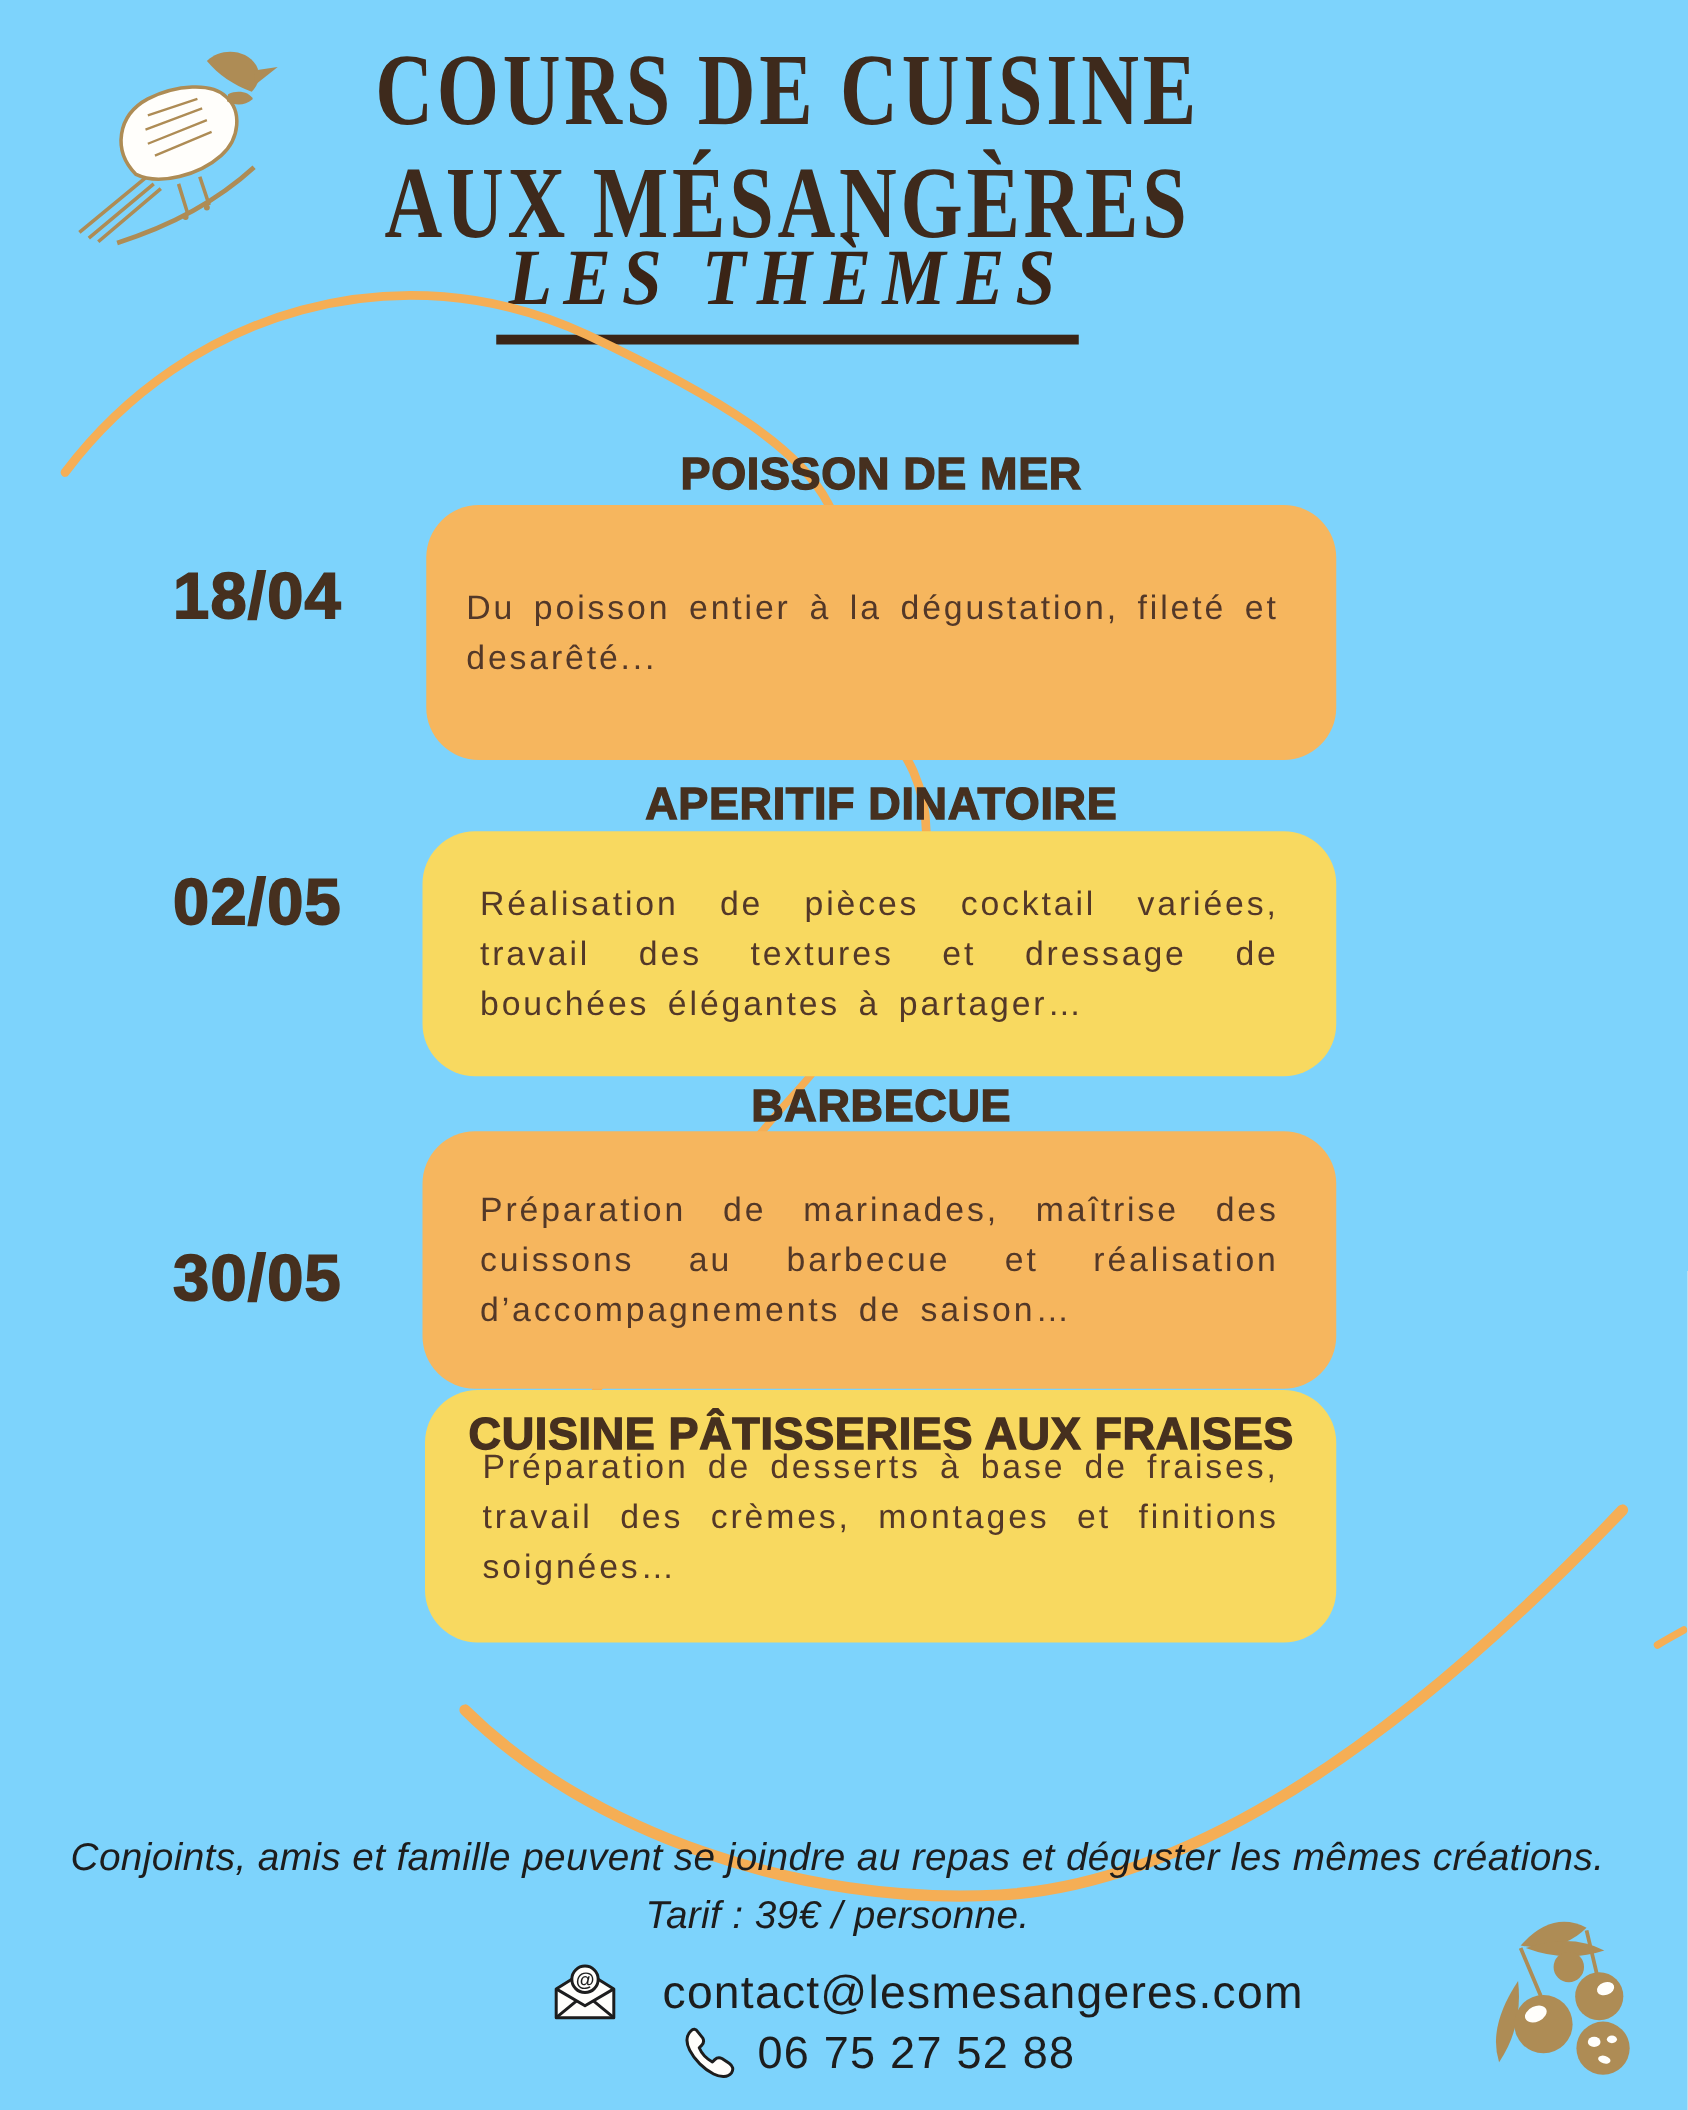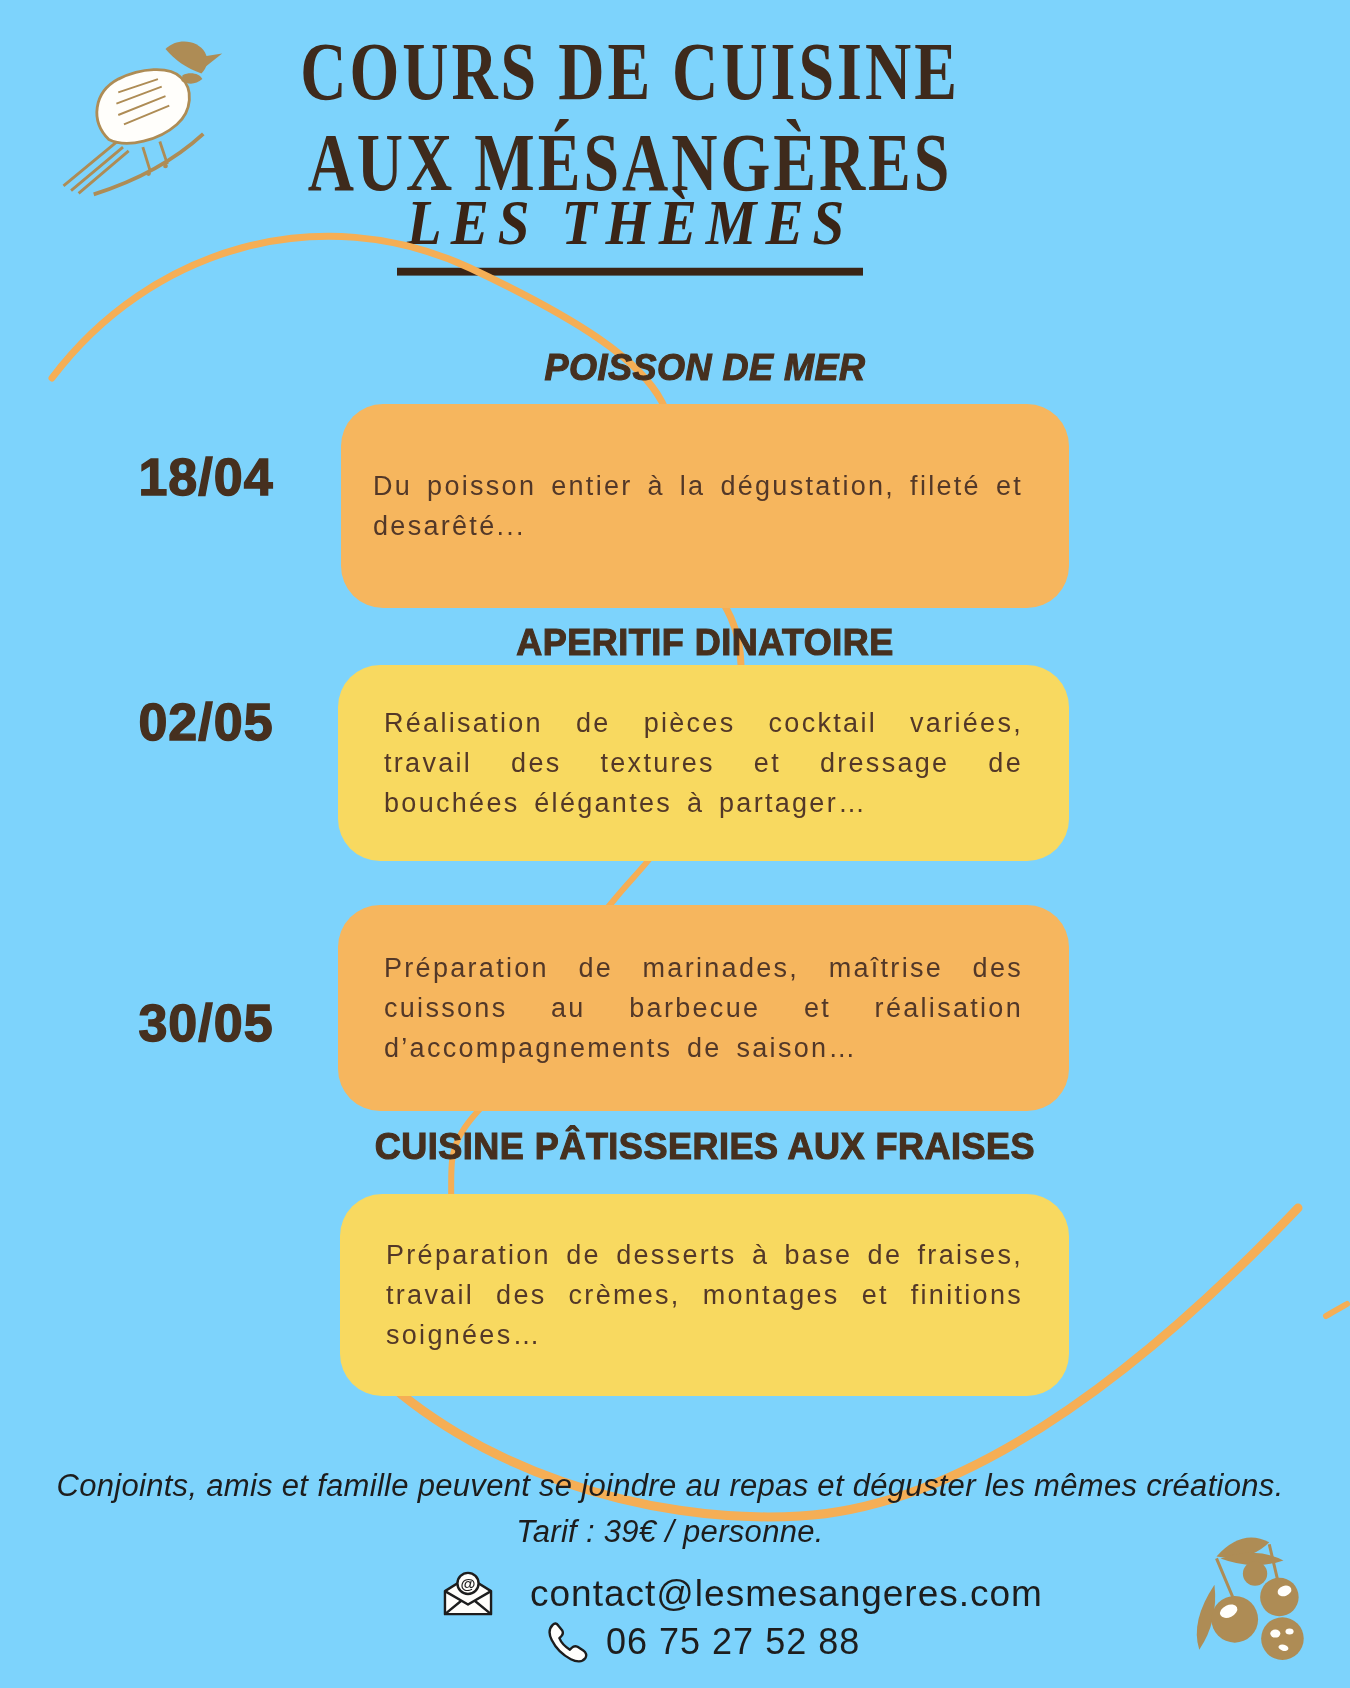--- a/index.html
+++ b/index.html
@@ -30,30 +30,30 @@
     display:flex;align-items:center;padding:0 46px;box-sizing:border-box;
   }
   .card p{
     margin:0;width:100%;
     font-size:27px;line-height:40px;letter-spacing:2.3px;word-spacing:5px;
     color:#533828;text-align:justify;text-align-last:left;
   }
   .card1{left:341px;top:404px;width:728px;height:204px;padding-left:32px;}
   .card2{left:338px;top:665px;width:731px;height:196px;}
   .card3{left:338px;top:905px;width:731px;height:206px;}
-  .card4{left:340px;top:1194px;width:729px;height:202px;}
+  .card4{left:340px;top:1112px;width:729px;height:202px;}
   .orange{background:#F6B65E;}
   .yellow{background:#F8D960;}
   
   .cardtitle{
     position:absolute;left:341px;width:728px;z-index:3;text-align:center;
     font-weight:bold;font-size:36px;line-height:46px;letter-spacing:0.5px;
     color:#46301F;-webkit-text-stroke:1.1px #46301F;
   }
-  .t1{top:345px;font-style:italic;} .t2{top:620px;} .t3{top:862px;} .t4{top:1124px;}
+  .t1{top:356px;} .t2{top:620px;} .t3{top:862px;} .t4{top:1124px;}
   
   .date{
     position:absolute;left:108px;width:196px;z-index:3;text-align:center;
     font-weight:bold;font-size:52px;line-height:50px;letter-spacing:1px;
     color:#46301F;-webkit-text-stroke:1.4px #46301F;
   }
   .d1{top:452px;} .d2{top:697px;} .d3{top:998px;} .d4{top:1248px;}
   
   .note{
     position:absolute;left:0;width:1340px;text-align:center;z-index:3;
@@ -114,20 +114,21 @@
   <div class="card card1 orange">
     <p>Du poisson entier à la dégustation, fileté et desarêté...</p>
   </div>
 
   <div class="cardtitle t2">APERITIF DINATOIRE</div>
   <div class="date d2">02/05</div>
   <div class="card card2 yellow">
     <p>Réalisation de pièces cocktail variées, travail des textures et dressage de bouchées élégantes à partager…</p>
   </div>
 
+  <div class="cardtitle t3">BARBECUE</div>
   <div class="date d3">30/05</div>
   <div class="card card3 orange">
     <p>Préparation de marinades, maîtrise des cuissons au barbecue et réalisation d’accompagnements de saison…</p>
   </div>
 
   <div class="cardtitle t4">CUISINE PÂTISSERIES AUX FRAISES</div>
   <div class="card card4 yellow">
     <p>Préparation de desserts à base de fraises, travail des crèmes, montages et finitions soignées…</p>
   </div>
 

